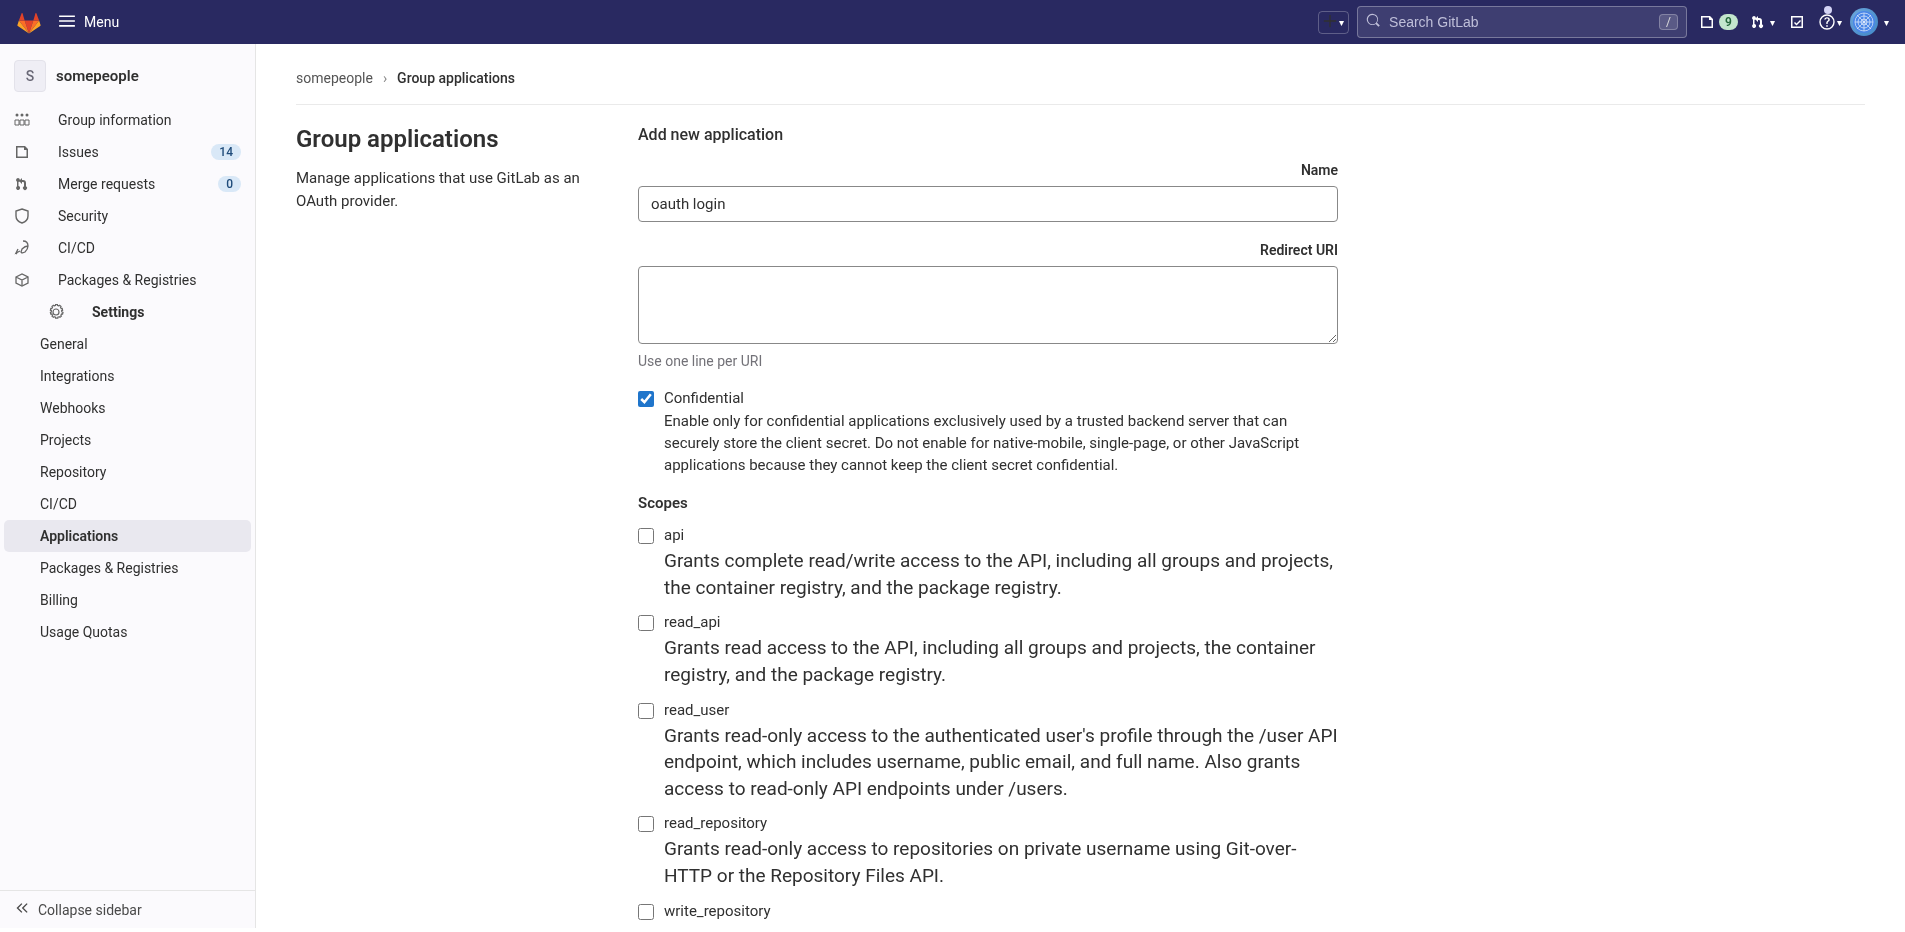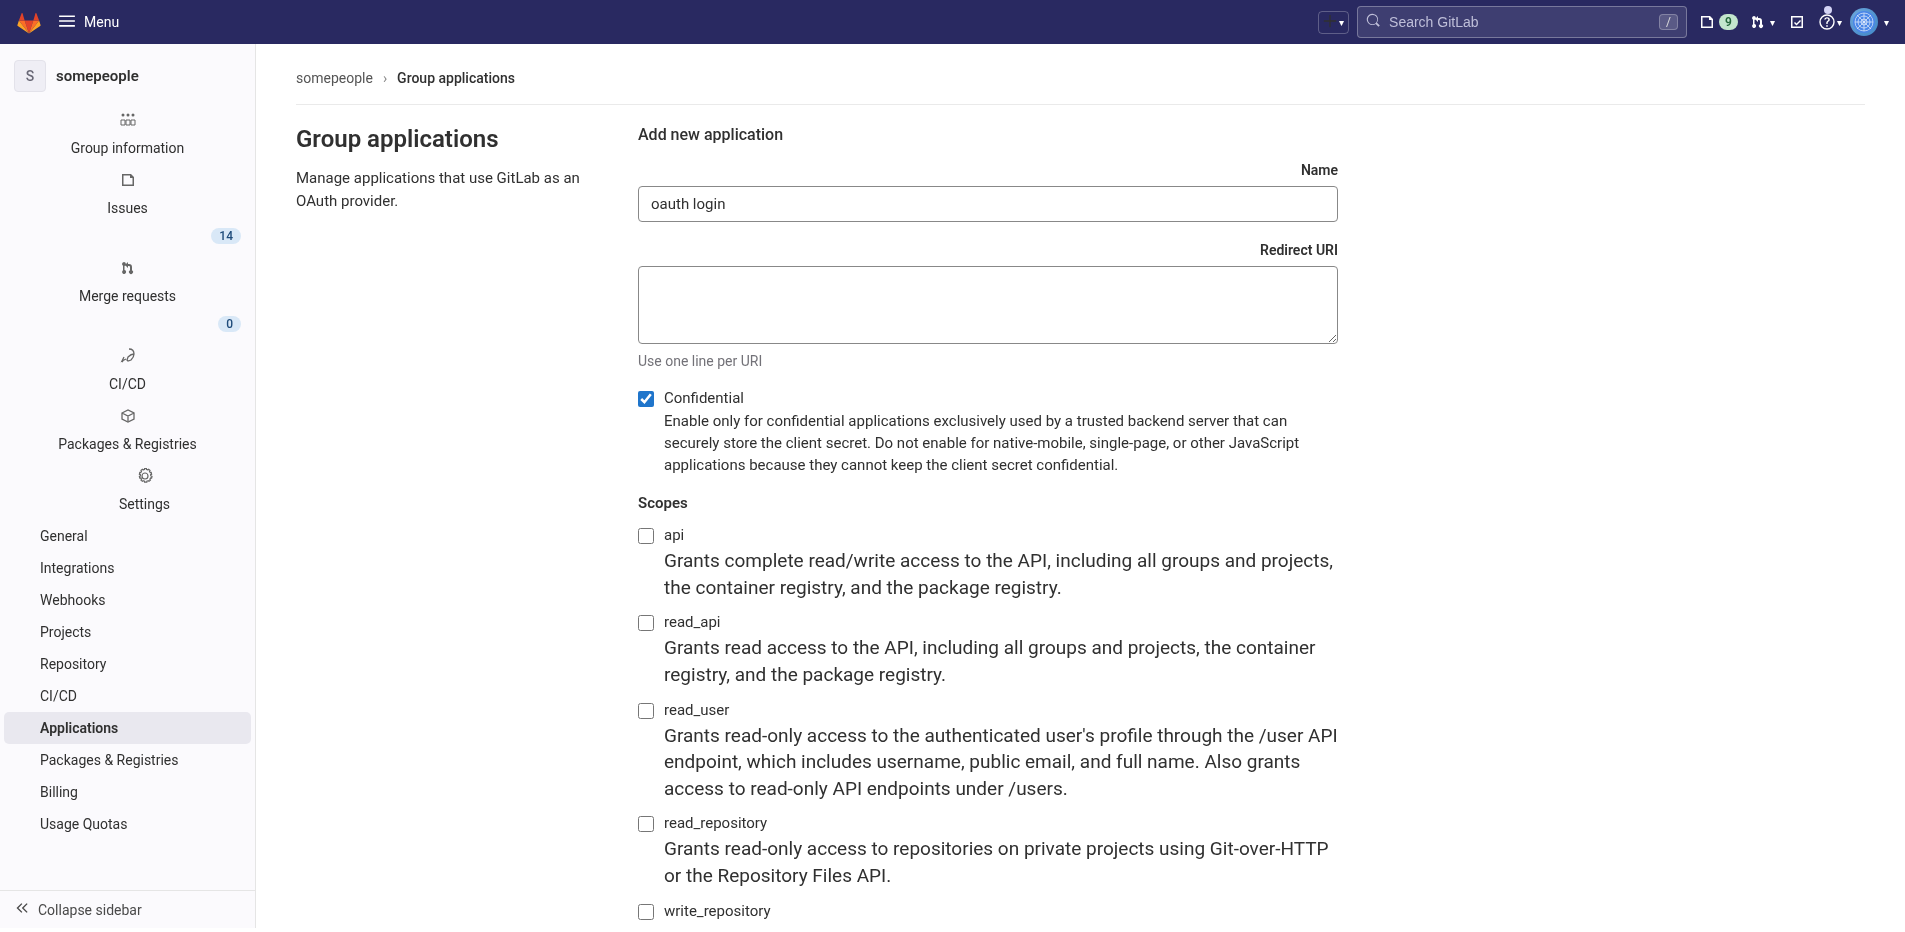--- a/index.html
+++ b/index.html
@@ -124,37 +124,36 @@
     justify-content:center;
     font-weight:500;
     color:#6a6977;
   }
   .group-name { font-weight:600; font-size:15px; }
 
   .nav { list-style:none; flex:1; overflow-y:auto; }
   .nav-item {
     display:flex;
     align-items:center;
-    gap:12px;
+    gap:28px;
     padding:8px 14px;
     cursor:pointer;
     color:#303030;
     font-size:14px;
-    flex-direction:column;
   }
   .nav-item .count {
     margin-left:auto;
     background:#d9e8f7;
     color:#1f4b7a;
     border-radius:10px;
     font-size:12px;
     padding:1px 8px;
     font-weight:500;
   }
-  .nav-item.active-parent { font-weight:400;padding-left:48px; }
+  .nav-item.active-parent { font-weight:700;padding-left:48px; }
   .nav-item .nav-icon { width:16px; display:flex; color:#666;}
   .sub-item {
     padding:8px 14px 8px 40px;
     cursor:pointer;
     font-size:14px;
     color:#303030;
   }
   .sub-item.active {
     background:#e9e8ef;
     border-radius:5px;
@@ -327,20 +326,28 @@
         <span class="count">14</span>
       </li>
       <li class="nav-item">
         <span class="nav-icon">
             <svg width="16" height="16" viewBox="0 0 16 16">
               <path d="M4 2a2 2 0 00-1 3.7v4.6A2 2 0 104.5 10V5.9A2 2 0 004 2zm8 8.3V7a3 3 0 00-3-3H8V2L5 5l3 3V6h1a1 1 0 011 1v3.3A2 2 0 1012 10.3z"></path>
             </svg>
           </span>
         <span>Merge requests</span>
         <span class="count">0</span>
+      </li>
+      <li class="nav-item">
+        <span class="nav-icon">
+            <svg width="16" height="16" viewBox="0 0 16 16">
+              <path d="M8 1l6 2v5c0 4-3 6-6 7-3-1-6-3-6-7V3z" fill="none" stroke="currentColor" stroke-width="1.4"></path>
+            </svg>
+          </span>
+        <span>Security</span>
       </li>
       <li class="nav-item">
         <span class="nav-icon">
             <svg width="16" height="16" viewBox="0 0 16 16">
               <path d="M9 1c3 0 5 2 5 5 0 2-1 4-3 6l-3 1-1-1 1-3c2-2 4-3 6-3M4 9l-2 4 4-2M2 14l1-1" fill="none" stroke="currentColor" stroke-width="1.3"></path>
             </svg>
           </span>
         <span>CI/CD</span>
       </li>
       <li class="nav-item">
@@ -427,21 +434,21 @@
         <div class="checkbox-row">
           <input type="checkbox" style="">
           <span class="scope-name">read_user</span>
         </div>
         <div class="scope-desc">Grants read-only access to the authenticated user's profile through the /user API endpoint, which includes username, public email, and full name. Also grants access to read-only API endpoints under /users.</div>
 
         <div class="checkbox-row">
           <input type="checkbox" style="">
           <span class="scope-name">read_repository</span>
         </div>
-        <div class="scope-desc">Grants read-only access to repositories on private projects using Git-over-HTTP or the Repository Files API.</div>
+        <div class="scope-desc">Grants read-only access to repositories on private username using Git-over-HTTP or the Repository Files API.</div>
 
         <div class="checkbox-row">
           <input type="checkbox" style="">
           <span class="scope-name">write_repository</span>
         </div>
 
       </div>
     </div>
   </div>
 </div>

